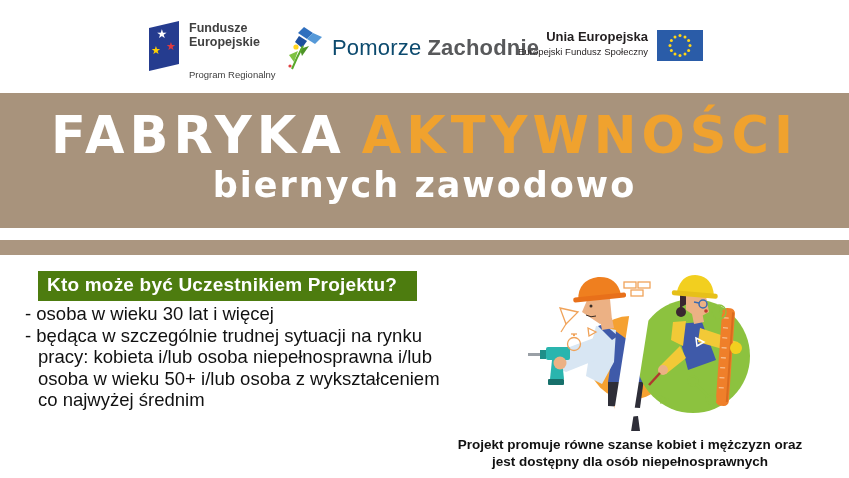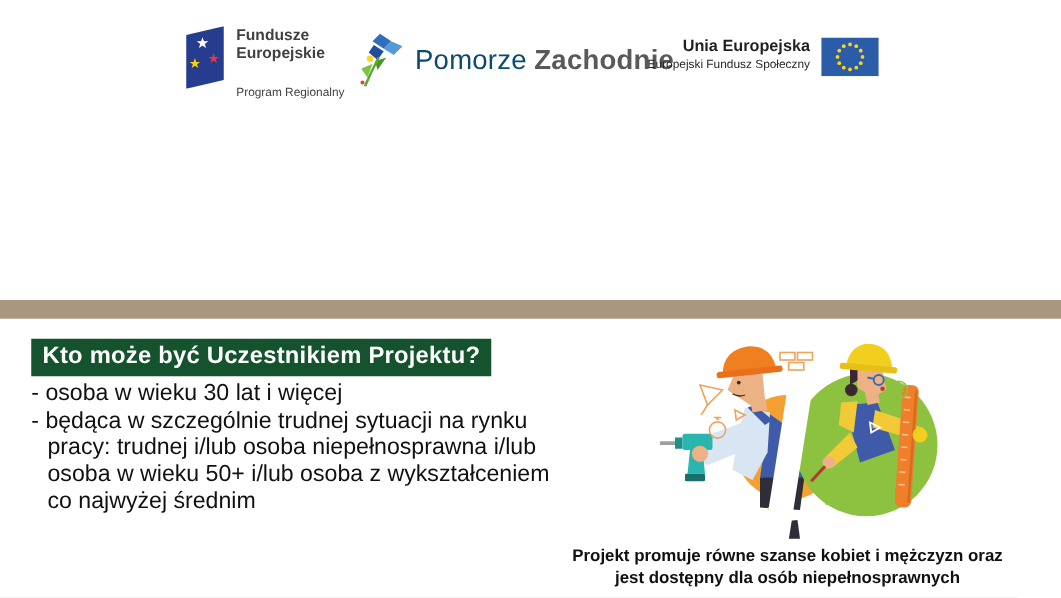--- a/index.html
+++ b/index.html
@@ -26,22 +26,22 @@
   .banner{position:absolute;top:93px;left:0;width:849px;height:135px;background:#a8937c;text-align:center;}
   .banner-title{margin-top:14px;font-family:"DejaVu Sans",sans-serif;font-weight:bold;
                 font-size:51px;line-height:58px;letter-spacing:5px;white-space:nowrap;}
   .t-white{color:#ffffff;}
   .t-orange{color:#f0a22e;margin-left:16px;}
   .banner-subtitle{font-family:"DejaVu Sans",sans-serif;font-weight:bold;font-size:35px;
                    line-height:40px;letter-spacing:2px;color:#ffffff;}
   .strip{position:absolute;top:240px;left:0;width:849px;height:15px;background:#ab9680;}
 
   
-  .heading{position:absolute;top:271px;left:25px;background:#14532d;color:#ffffff;
-           font-weight:bold;font-size:19px;padding:3px 9px 5px 9px;letter-spacing:.2px;}
+  .heading{position:absolute;top:271px;left:38px;background:#4d7c0f;color:#ffffff;
+           font-weight:bold;font-size:19px;padding:3px 20px 5px 9px;letter-spacing:.2px;}
   .list{position:absolute;top:303px;left:25px;width:430px;font-size:18.5px;
         line-height:21.5px;color:#111111;}
   .bullet{padding-left:13px;text-indent:-13px;}
   .bold{font-weight:normal;}
 
   
   .illustration{position:absolute;left:490px;top:266px;}
   .footnote{position:absolute;top:436px;left:445px;width:370px;text-align:center;
             font-size:13.5px;font-weight:bold;line-height:17px;color:#111111;}
 </style>
@@ -100,26 +100,30 @@
             <circle cx="18" cy="24.1" r="1.5"></circle>
             <circle cx="14.4" cy="20.5" r="1.5"></circle>
           <circle cx="13" cy="15.5" r="1.5"></circle>
             <circle cx="14.4" cy="10.5" r="1.5"></circle>
             <circle cx="18" cy="6.9" r="1.5"></circle>
         </g>
       </svg>
     </div>
   </div>
 
+  <div class="banner">
+    <div class="banner-title"><span class="t-white">FABRYKA</span><span class="t-orange">AKTYWNOŚCI</span></div>
+    <div class="banner-subtitle">biernych zawodowo</div>
+  </div>
   <div class="strip"></div>
 
   <div class="heading">Kto może być Uczestnikiem Projektu?</div>
   <div class="list">
       <div class="bullet"><span>- osoba w wieku </span><span class="bold">30 lat i więcej</span></div>
-      <div class="bullet"><span>- będąca w szczególnie trudnej sytuacji na rynku pracy: </span><span class="bold">trudnej</span><span> i/lub </span><span class="bold">osoba niepełnosprawna</span><span> i/lub </span><span class="bold">osoba w wieku 50+</span><span> i/lub </span><span class="bold">osoba z wykształceniem co najwyżej średnim</span></div>
+      <div class="bullet"><span>- będąca w szczególnie trudnej sytuacji na rynku pracy: </span><span class="bold">kobieta</span><span> i/lub </span><span class="bold">osoba niepełnosprawna</span><span> i/lub </span><span class="bold">osoba w wieku 50+</span><span> i/lub </span><span class="bold">osoba z wykształceniem co najwyżej średnim</span></div>
     </div>
 
   <svg class="illustration" width="300" height="172" viewBox="0 0 300 172">
 
     <circle cx="140" cy="92" r="42" fill="#f5a131"></circle>
 
     <g>
       <polygon points="118,116 154,112 150,142 118,140" fill="#2e2e38"></polygon>
       <polygon points="124,140 138,138 146,158 130,160" fill="#ecb184"></polygon>
       <polygon points="128,152 148,150 150,165 126,165" fill="#2e2e38"></polygon>

